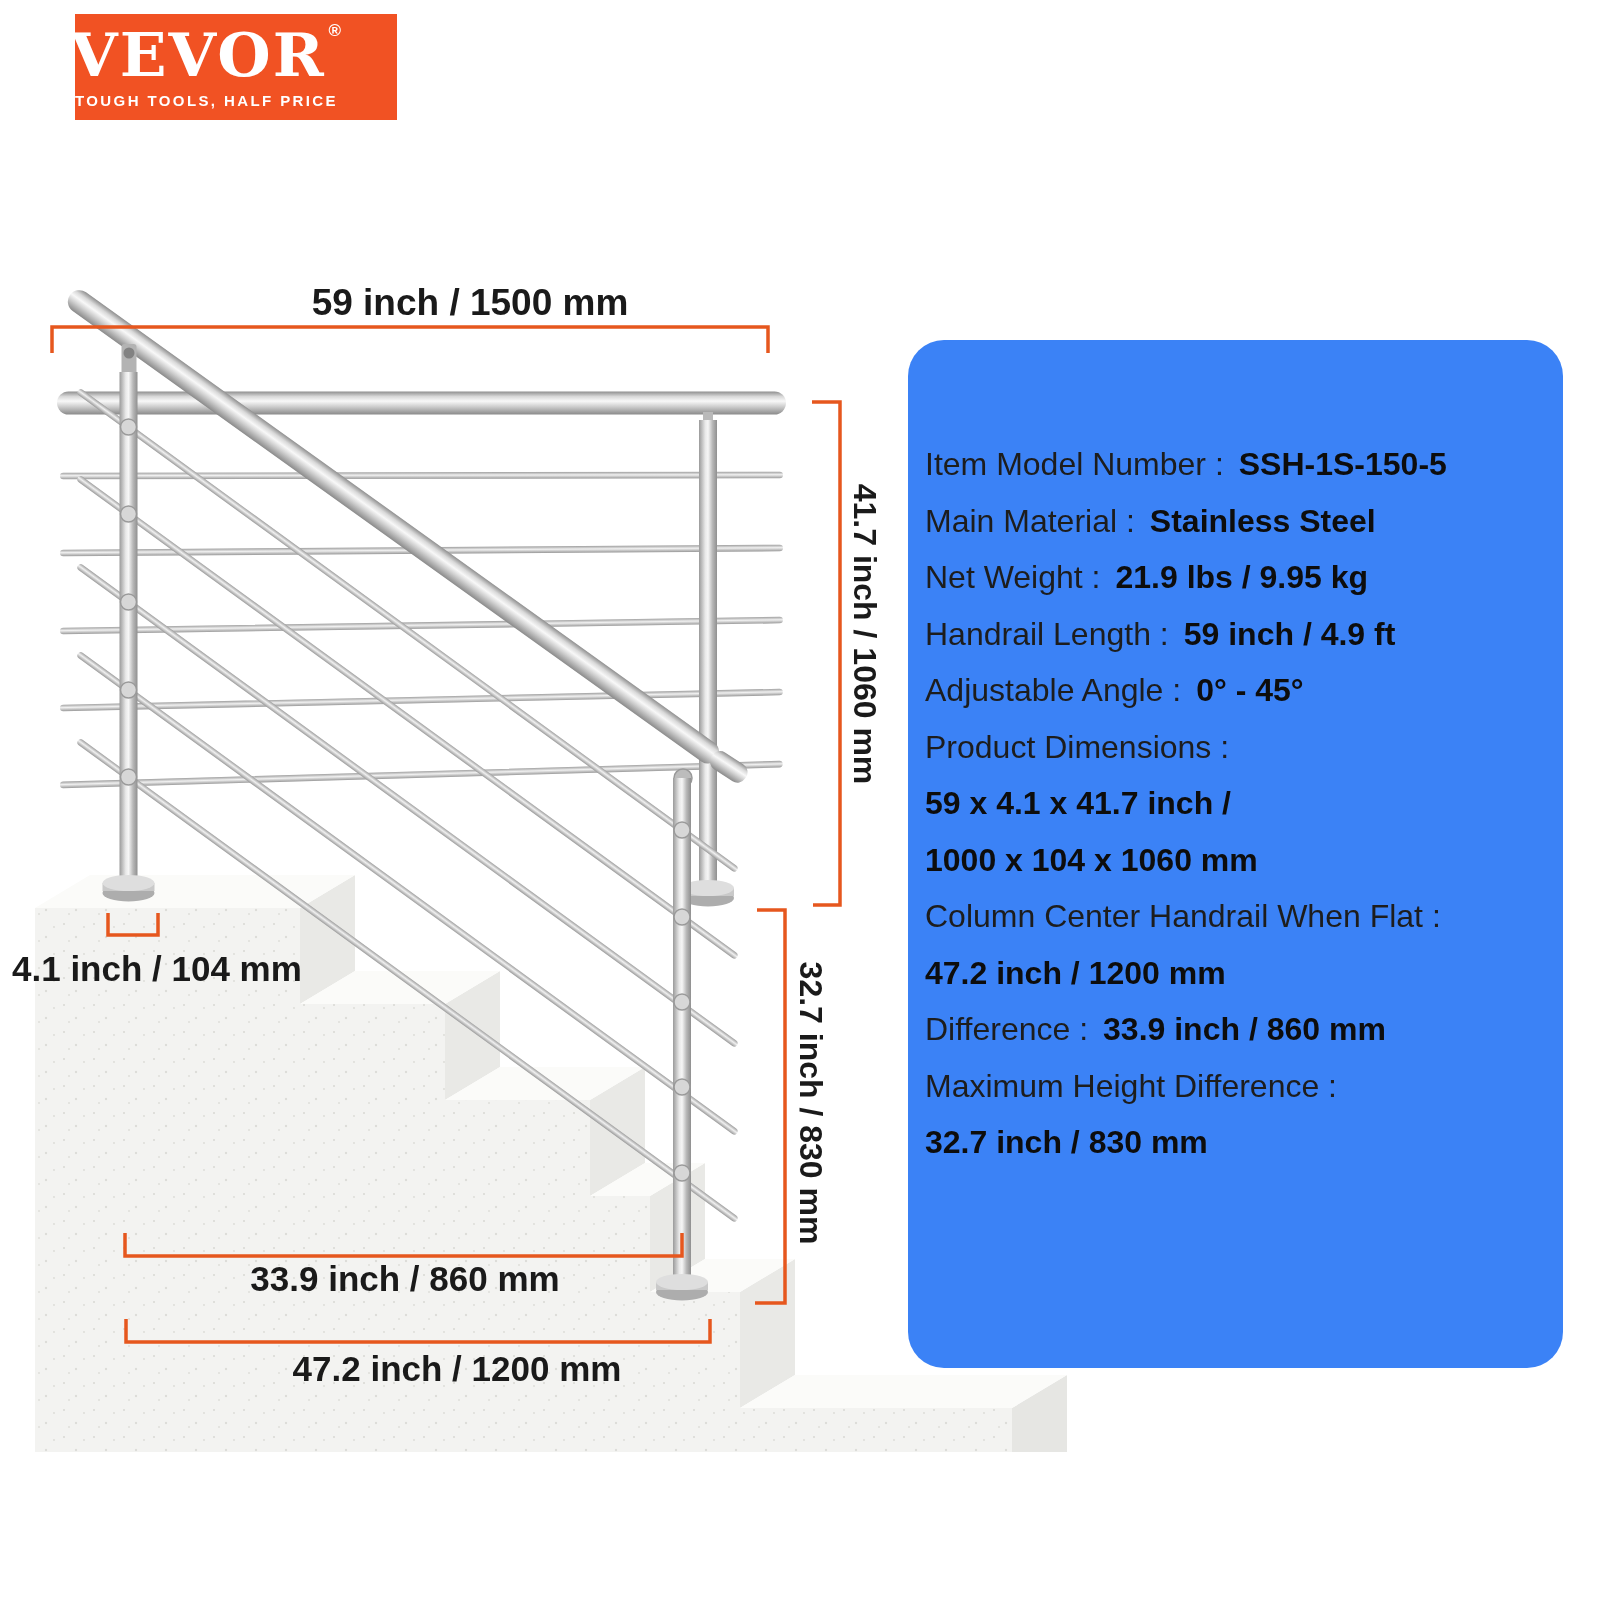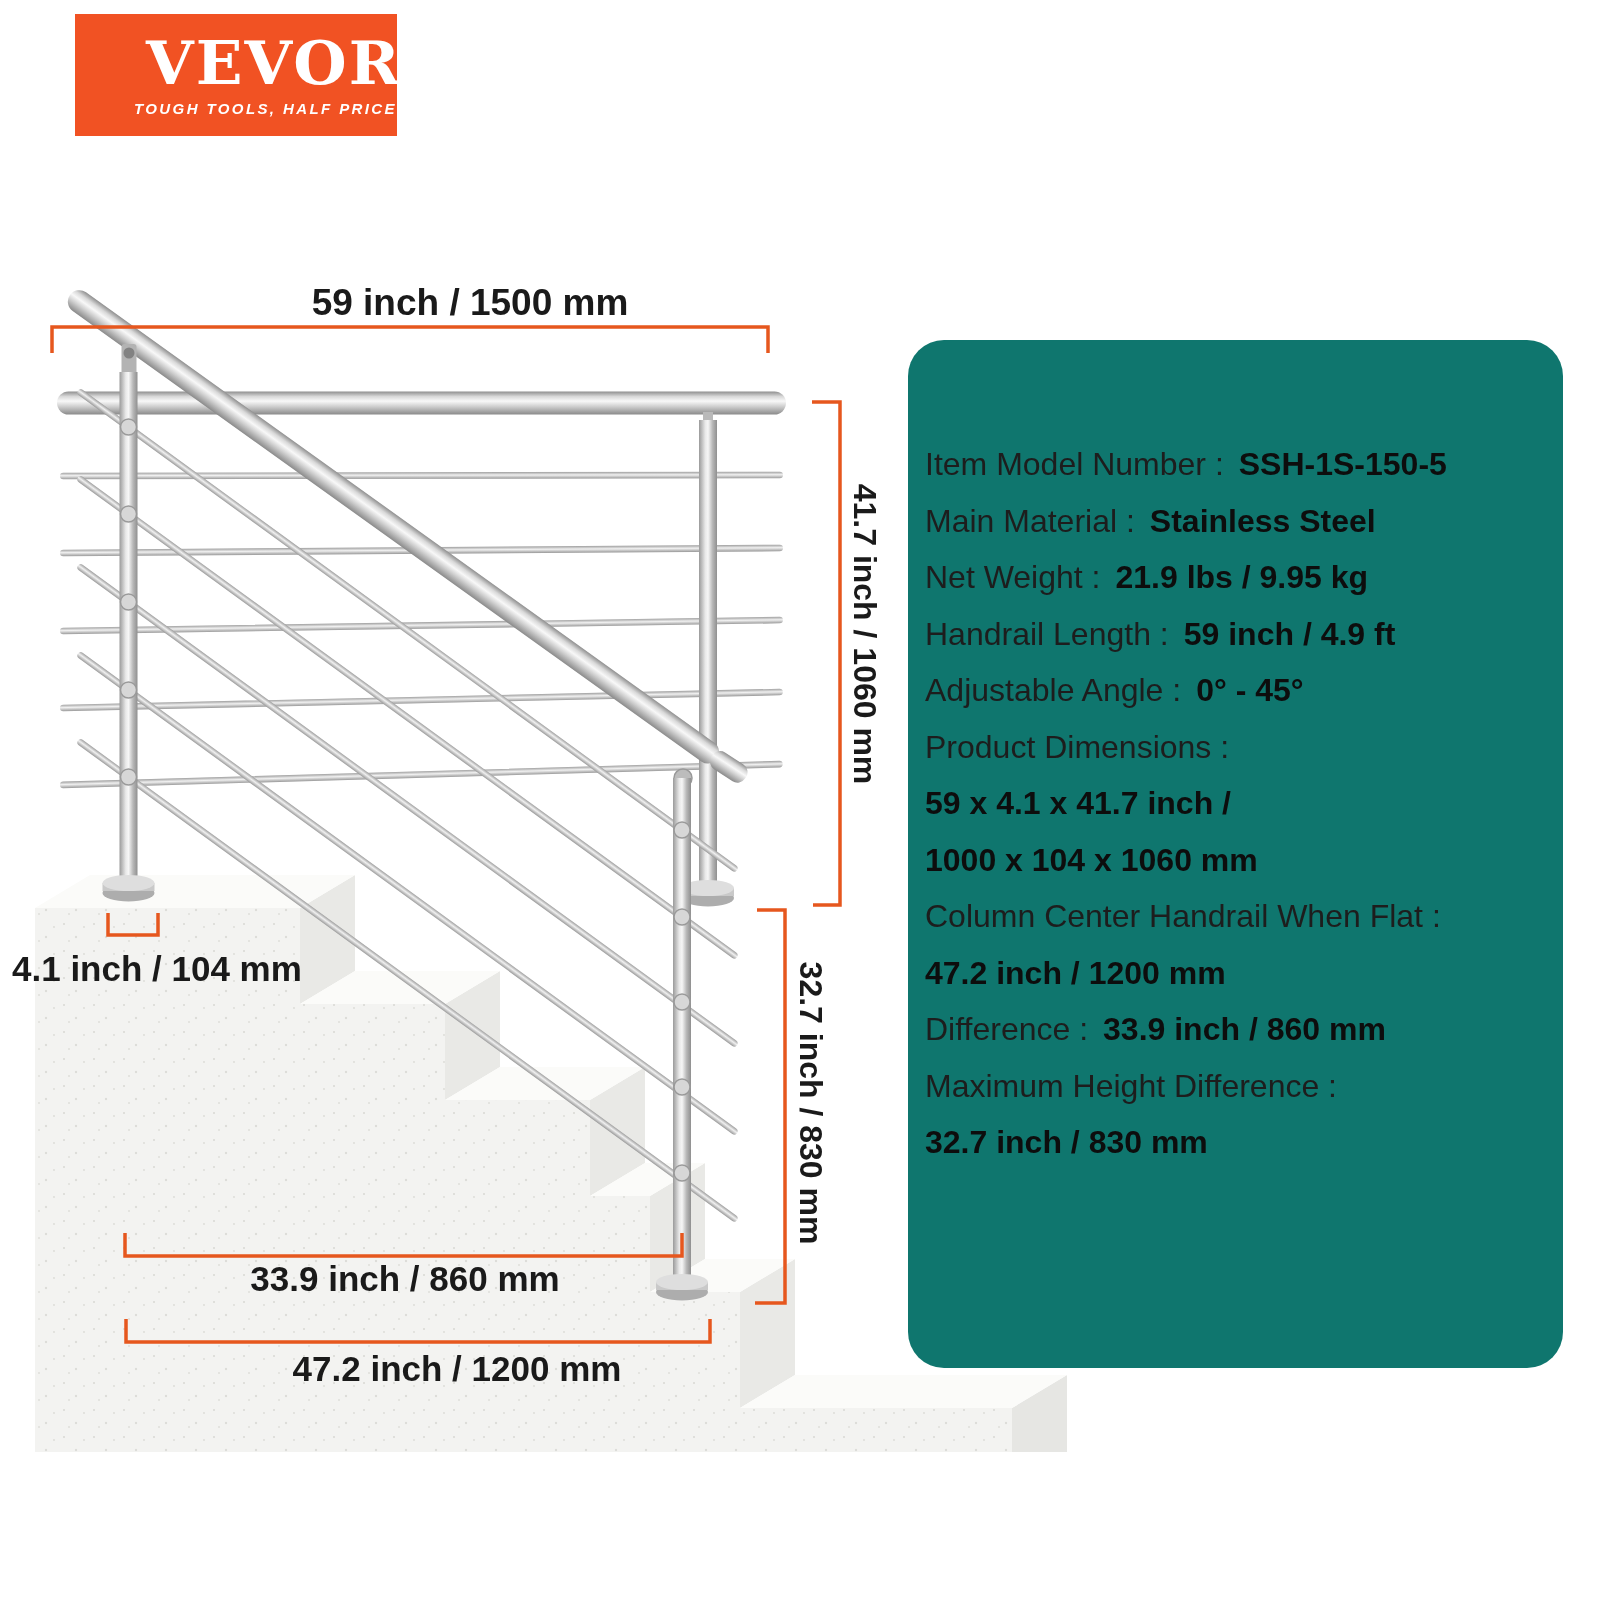--- a/index.html
+++ b/index.html
@@ -2,41 +2,41 @@
 <html><head>
 <meta charset="utf-8">
 <style>
   html,body{margin:0;padding:0;background:#ffffff;}
   .stage{
     position:relative;width:1600px;height:1600px;background:#ffffff;overflow:hidden;
     font-family:"Liberation Sans",sans-serif;
   }
   
   .logo{
-    position:absolute;left:75px;top:14px;width:322px;height:122px;
-    display:flex;flex-direction:column;align-items:flex-end;justify-content:center;
+    position:absolute;left:75px;top:14px;width:322px;height:106px;
+    display:flex;flex-direction:column;align-items:flex-start;justify-content:center;
   }
   .logo .brand-row{position:relative;line-height:1;}
   .logo .brand-name{
     font-family:"DejaVu Serif",serif;font-weight:bold;font-size:59px;color:#ffffff;
     letter-spacing:2px;transform:scaleX(1.04);display:inline-block;
   }
   .logo .brand-reg{
     position:absolute;right:-20px;top:-4px;font-size:17px;color:#ffffff;font-weight:bold;
   }
   .logo .brand-tagline{
-    margin-top:7px;font-size:15px;font-weight:bold;color:#ffffff;letter-spacing:2.4px;white-space:nowrap;font-style:italic;
+    margin-top:7px;font-size:15px;font-weight:bold;color:#ffffff;letter-spacing:2.4px;white-space:nowrap;
   }
   
   svg.diagram{position:absolute;left:0;top:0;}
   .dim-label{font-family:"Liberation Sans",sans-serif;font-weight:bold;fill:#1a1a1a;}
   
   .spec-panel{
     position:absolute;left:908px;top:340px;width:655px;height:1028px;
-    background:#0f766e;border-radius:36px;box-sizing:border-box;
+    background:#3b82f6;border-radius:36px;box-sizing:border-box;
     padding:96px 10px 0 17px;
   }
   .spec-line{
     font-size:32px;line-height:56.5px;color:#1d1d1d;white-space:nowrap;
   }
   .spec-line .val{font-weight:bold;color:#0d0d0d;}
   .spec-line .val.gap{margin-left:15px;}
 </style>
 </head>
 <body>

